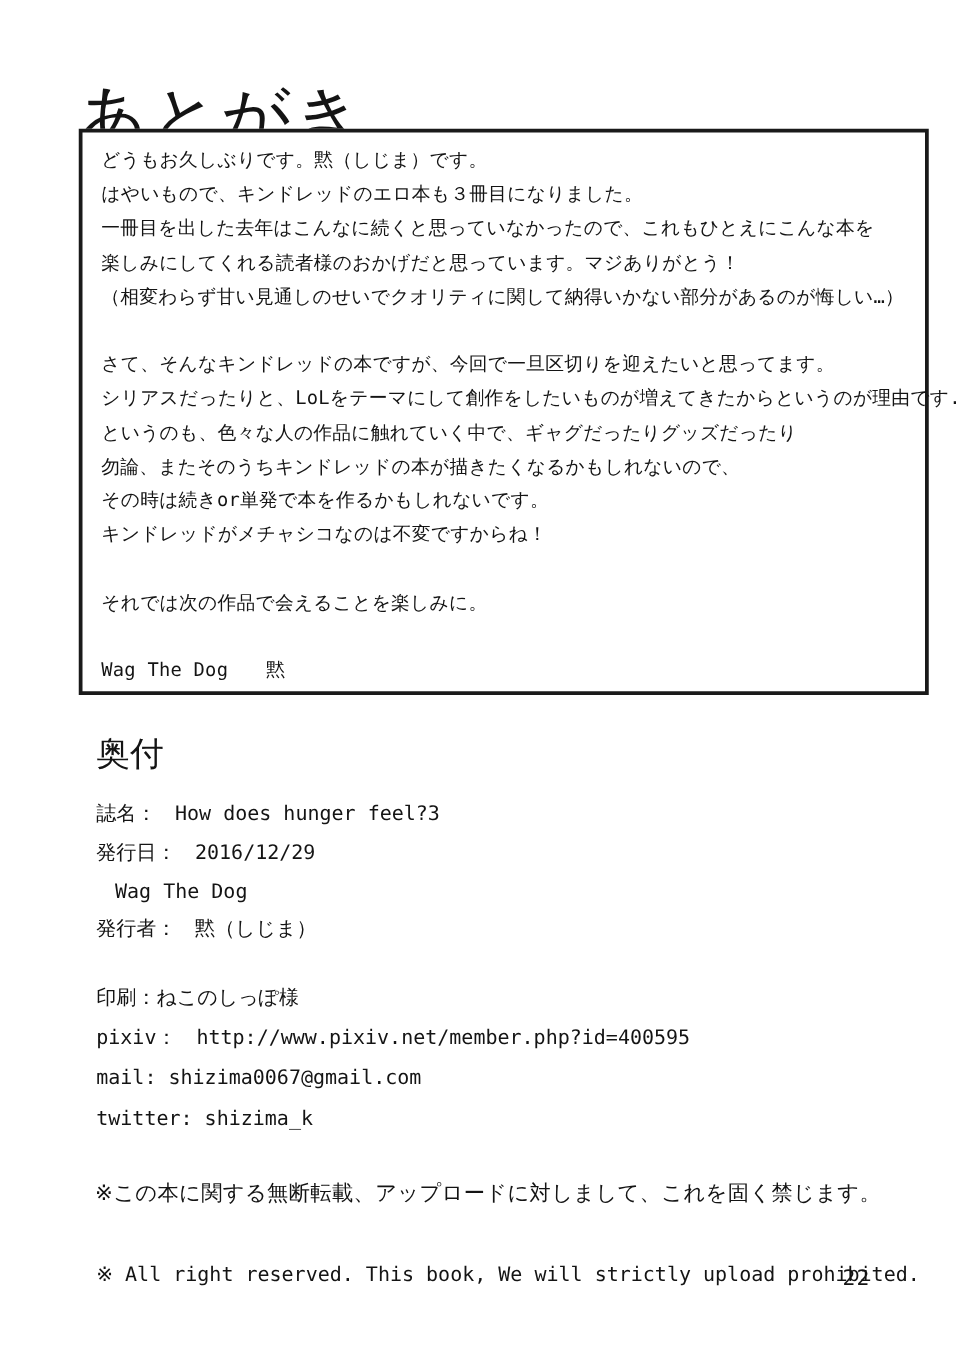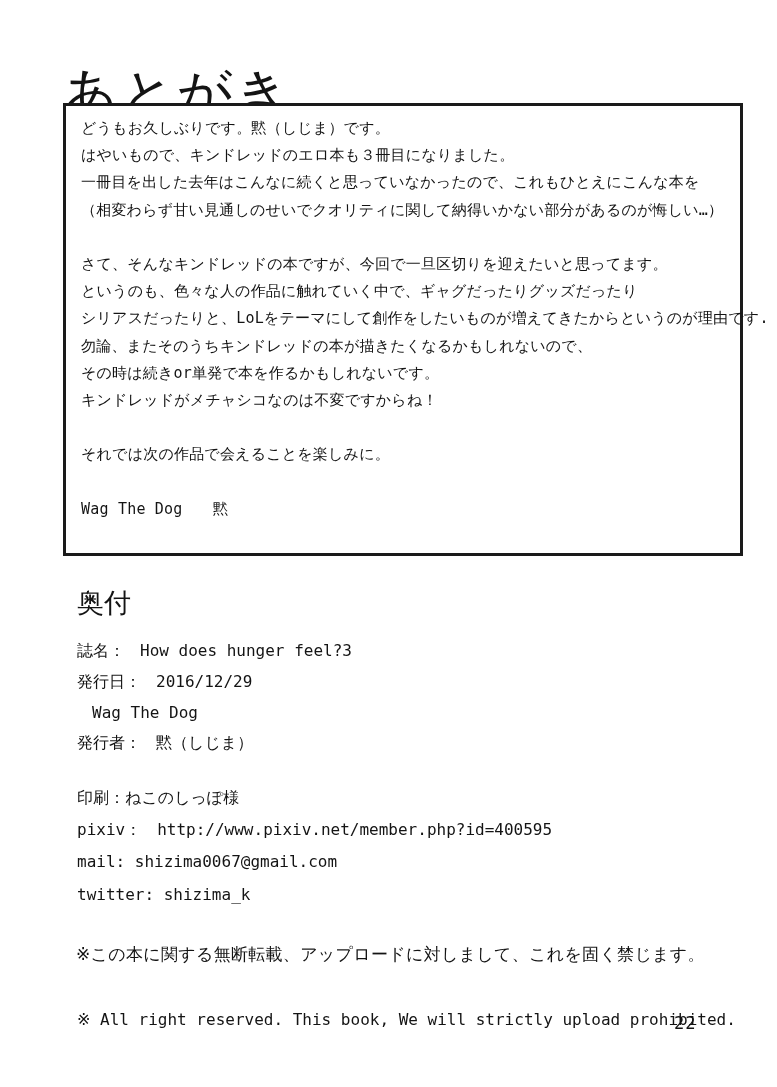--- a/index.html
+++ b/index.html
@@ -102,25 +102,26 @@
 </style>
 </head>
 <body>
 
 <div class="page-title">あとがき</div>
 
 <div class="afterword-box">
   <div class="bx-line">どうもお久しぶりです。黙（しじま）です。</div>
   <div class="bx-line">はやいもので、キンドレッドのエロ本も３冊目になりました。</div>
   <div class="bx-line">一冊目を出した去年はこんなに続くと思っていなかったので、これもひとえにこんな本を</div>
+  <div class="bx-line">楽しみにしてくれる読者様のおかげだと思っています。マジありがとう！</div>
   <div class="bx-line">（相変わらず甘い見通しのせいでクオリティに関して納得いかない部分があるのが悔しい…）</div>
   <div class="bx-line"></div>
   <div class="bx-line">さて、そんなキンドレッドの本ですが、今回で一旦区切りを迎えたいと思ってます。</div>
+  <div class="bx-line">シリアスだったりと、LoLをテーマにして創作をしたいものが増えてきたからというのが理由です.</div>
   <div class="bx-line">というのも、色々な人の作品に触れていく中で、ギャグだったりグッズだったり</div>
-  <div class="bx-line">シリアスだったりと、LoLをテーマにして創作をしたいものが増えてきたからというのが理由です.</div>
   <div class="bx-line">勿論、またそのうちキンドレッドの本が描きたくなるかもしれないので、</div>
   <div class="bx-line">その時は続きor単発で本を作るかもしれないです。</div>
   <div class="bx-line">キンドレッドがメチャシコなのは不変ですからね！</div>
   <div class="bx-line"></div>
   <div class="bx-line">それでは次の作品で会えることを楽しみに。</div>
   <div class="bx-line"></div>
   <div class="bx-line">Wag The Dog　　黙</div>
 </div>
 
 <div class="colophon-heading">奥付</div>

